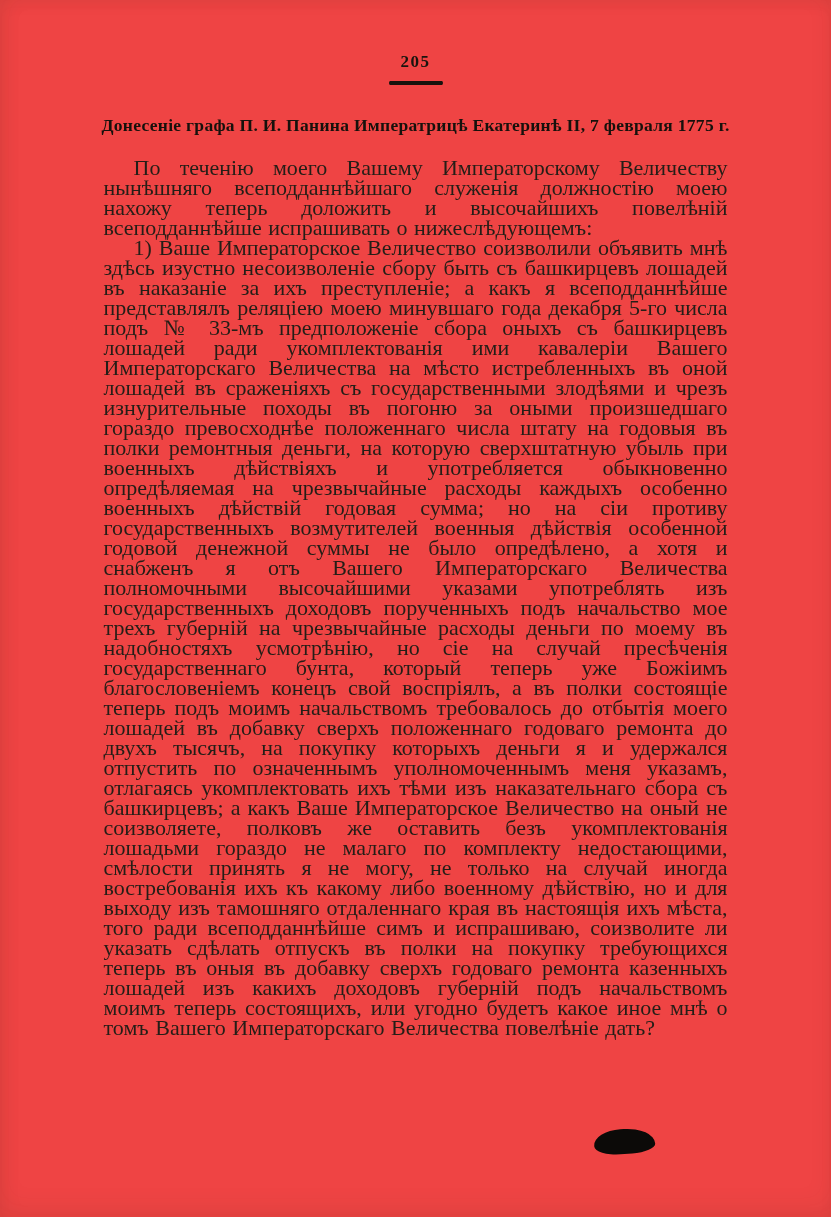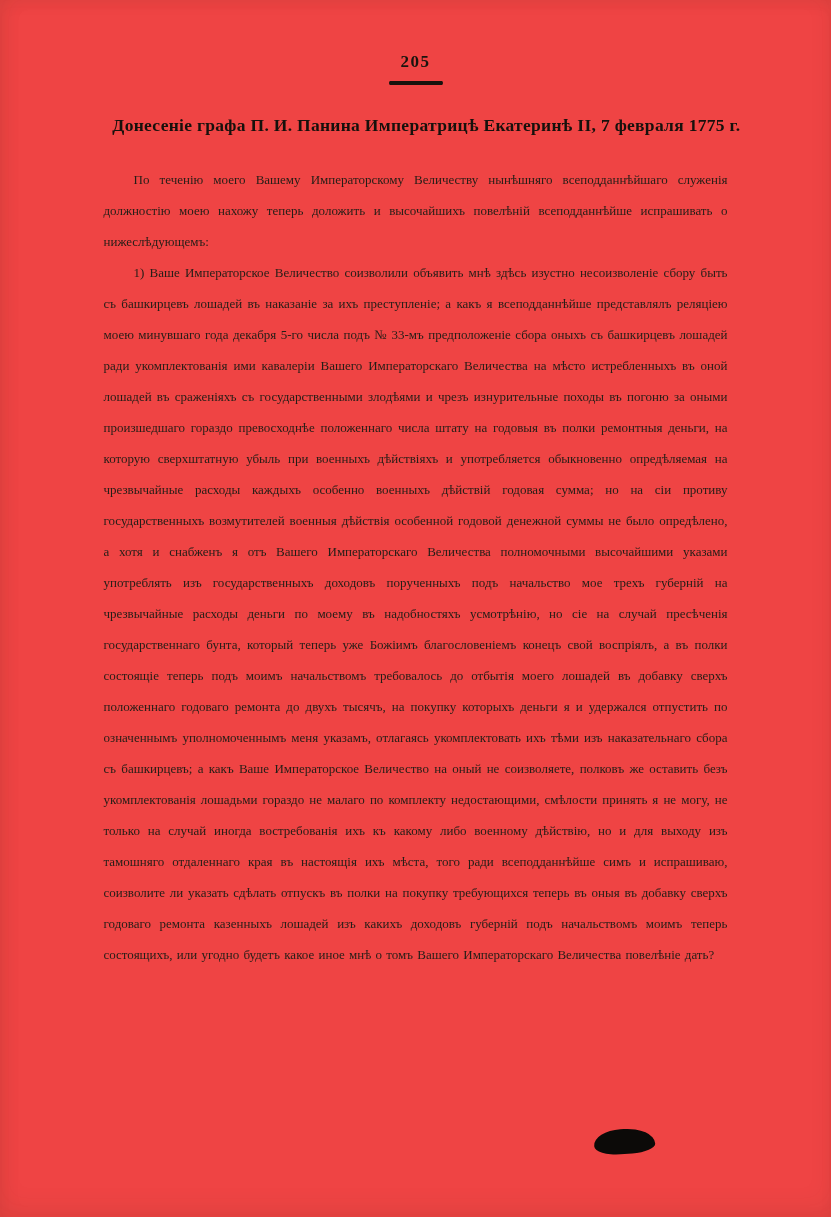--- a/index.html
+++ b/index.html
@@ -39,33 +39,33 @@
     width: 54px;
     height: 4px;
     background: #17120d;
     margin: 9px auto 0;
     border-radius: 2px / 3px;
   }
 
   .doc-title {
     width: 650px;
     margin: 27px auto 0;
-    text-align: right;
+    text-align: center;
     font-size: 17.5px;
     line-height: 1.55;
     font-weight: bold;
     letter-spacing: 0.3px;
     color: #16110c;
   }
 
   .doc-body {
     width: 624px;
-    margin: 25px auto 0;
-    font-size: 13px;
-    line-height: 31px;
+    margin: 19px auto 0;
+    font-size: 22px;
+    line-height: 20px;
     text-align: justify;
     hyphens: auto;
     color: #241e17;
   }
 
   .doc-paragraph {
     margin: 0;
     text-indent: 30px;
     word-spacing: 1px;
   }

